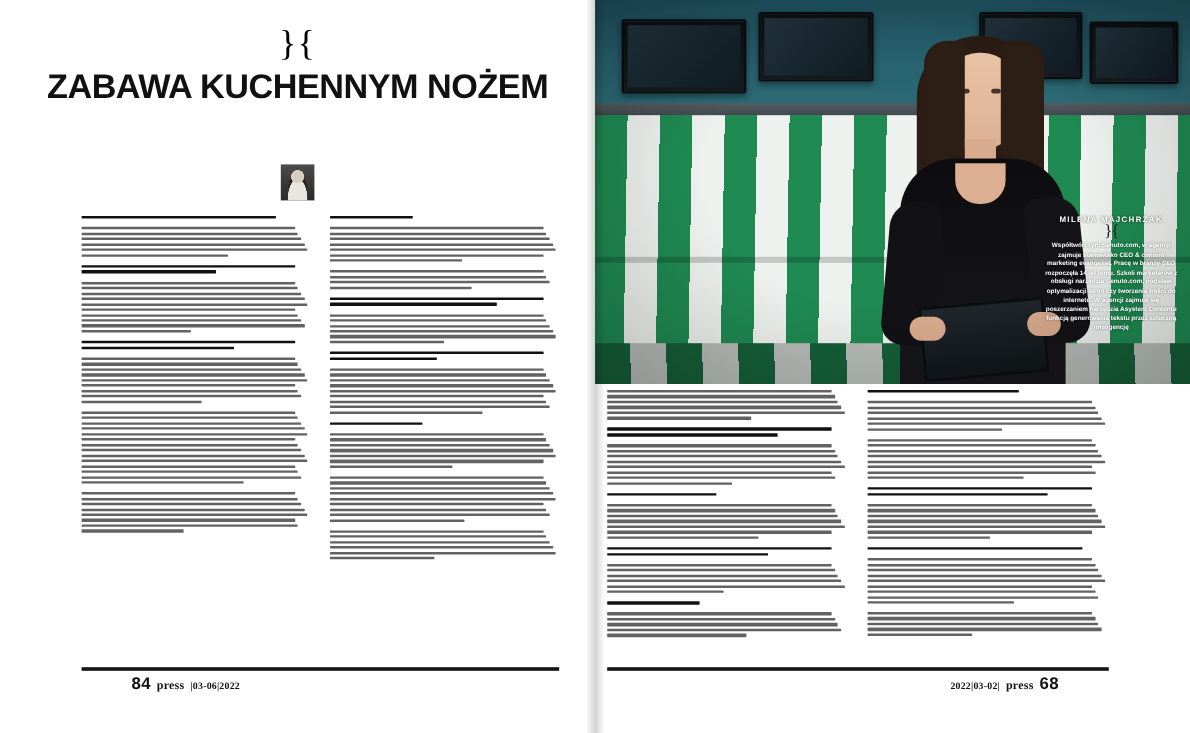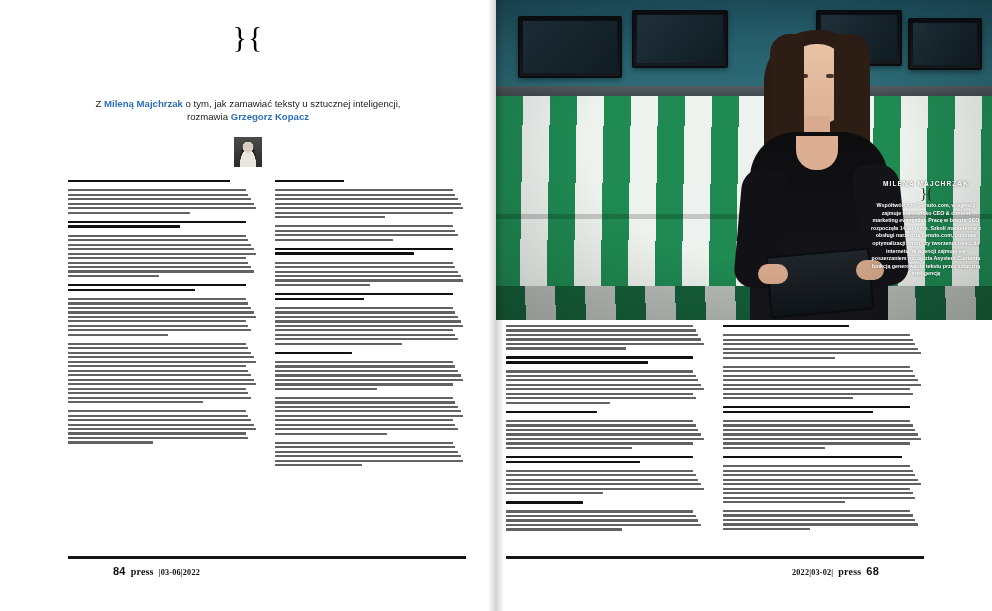--- a/index.html
+++ b/index.html
@@ -298,35 +298,33 @@
     color: #111;
     letter-spacing: .2px;
     display: flex;
     align-items: baseline;
     gap: 5px;
   }
   .footer-left  { left: 0; right: 296px; justify-content: flex-end; }
   .footer-right { left: 296px; right: 0; justify-content: flex-start; }
   .footer .brand { font-family: "Liberation Serif", serif; font-weight: bold; font-size: 10px; }
   .footer .issue { font-family: "Liberation Serif", serif; font-size: 8.2px; }
-  .footer .pageno { font-size: 11px; }
+  .footer .pageno { font-size: 14px; }
 </style>
 </head>
 <body>
 
 <div class="spread">
 
   <div class="page page-left">
 
     <div class="brace-mark">}{</div>
 
-
-    <div class="standfirst">
-      <span class="reg">Z </span><span class="accent">Mileną Majchrzak</span><span class="reg"> o tym, jak zamawiać teksty u sztucznej inteligencji, rozmawia </span><span class="accent">Grzegorz Kopacz</span>
-    </div>
+    <h1 class="headline">ZABAWA KUCHENNYM NOŻEM</h1>
+
 
     <div class="author-photo"></div>
 
     <div class="cols" style="left:68px; top:180px; width:400px; height:360px;">
       <div class="col" id="lc1">
           <div class="tline bold" style="width: 84%;"></div>
           <div class="para-gap"></div>
           <div class="tline" style="width: 92%;"></div>
           <div class="tline" style="width: 93.4%;"></div>
           <div class="tline" style="width: 94.8%;"></div>

